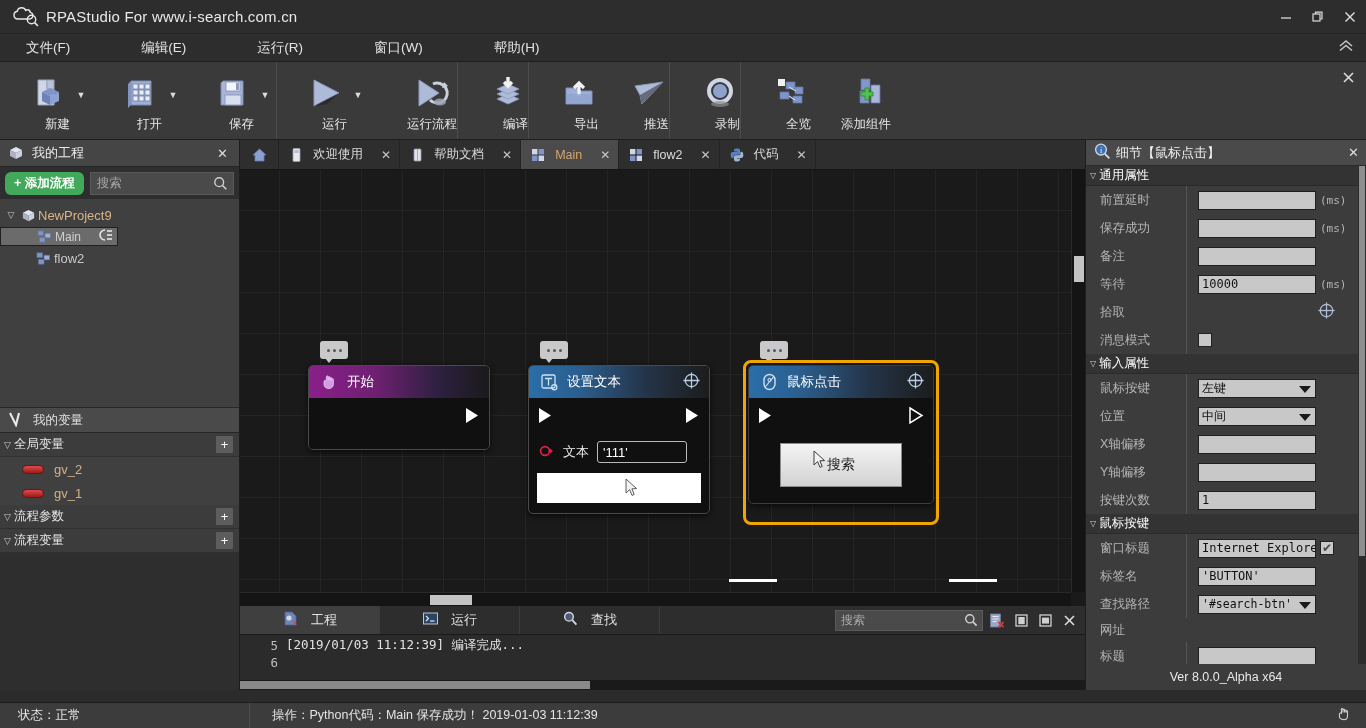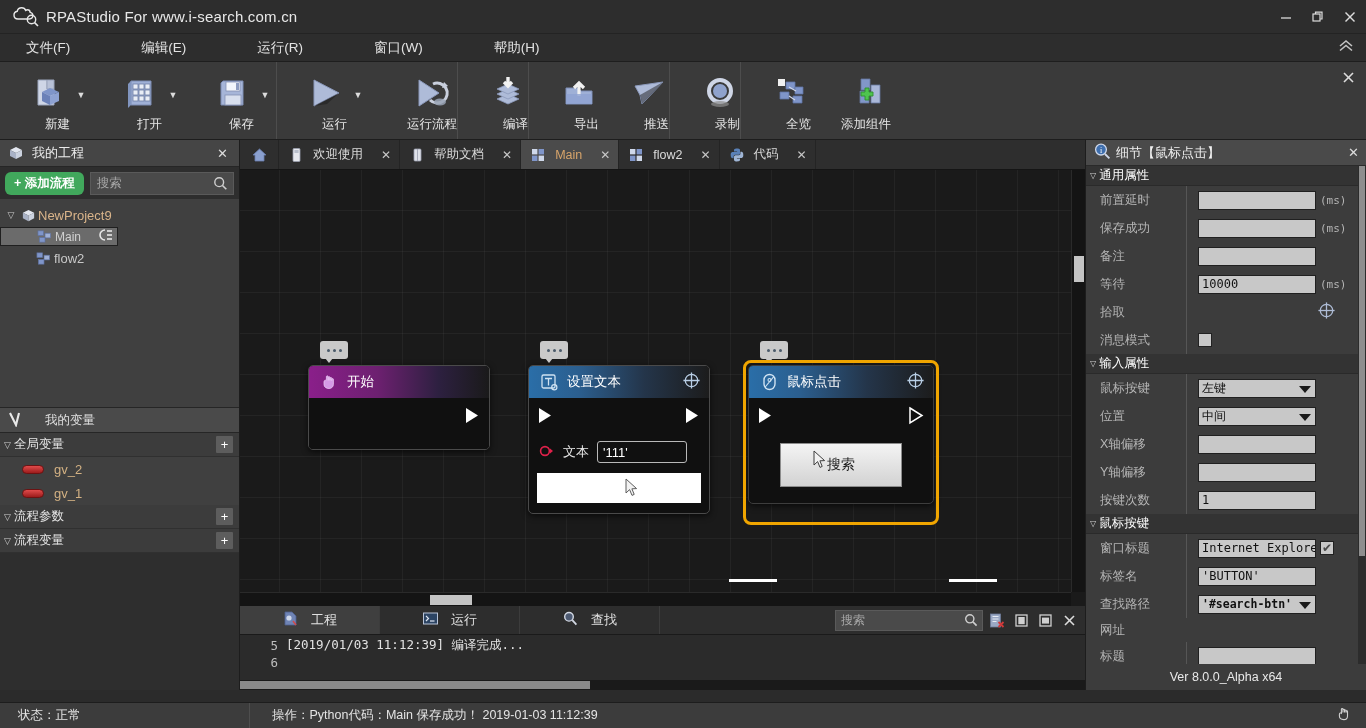--- a/index.html
+++ b/index.html
@@ -61,21 +61,21 @@
   .tnode{ height:24px; display:flex; align-items:center; font-size:13px; cursor:default; padding-right:6px;}
   .tnode .tw{ width:14px; display:flex; justify-content:center; color:#c9c9c9; font-size:9px;}
   .tnode .ti{ width:20px; display:flex; justify-content:center; align-items:center;}
   .tnode.root{ color:#d9b48a; padding-left:4px;}
   .tnode.child{ padding-left:34px; color:#c8c8c8;}
   .tnode.sel{ background:#6b6b6b; color:#d0d0d0;}
   .tnode .tail{ margin-left:auto;}
   .left-spacer{ flex:1; }
   .var-head{ height:26px; background:#4a4a4a; display:flex; align-items:center; padding:0 8px;
              border-top:1px solid #262626; border-bottom:1px solid #262626;}
-  .var-head .vh-t{ font-size:12.5px; color:#e0e0e0; margin-left:20px;}
+  .var-head .vh-t{ font-size:12.5px; color:#e0e0e0; margin-left:8px;}
   .var-sec{ height:24px; display:flex; align-items:center; background:#3c3c3c; padding:0 6px 0 4px;
             border-bottom:1px solid #303030;}
   .var-sec .vs-t{ font-size:12.5px; color:#e7e7e7; margin-left:3px;}
   .var-sec .vs-plus{ margin-left:auto; width:17px;height:17px; background:#5d5d5d; color:#fff;
             display:flex;align-items:center;justify-content:center; font-size:13px; line-height:1; border-radius:1px;}
   .var-row{ height:24px; display:flex; align-items:center; padding-left:22px; font-size:13px; color:#d3b183;}
   .var-row .chip{ width:22px;height:9px;border-radius:5px;
             background:linear-gradient(#e04b4b,#9c1c1c); margin-right:10px; border:1px solid #6d1212;}
   .left-bottom-fill{ flex:1; background:#2e2e2e;}
 
@@ -951,21 +951,21 @@
           </div>
           <div class="prow">
             <span class="plab">标签名</span>
             <span class="pfield">
               <span class="inp">'BUTTON'</span>
             </span>
           </div>
           <div class="prow">
             <span class="plab">查找路径</span>
             <span class="pfield">
-              <span class="sel" style="font-family:'DejaVu Sans Mono','Liberation Mono',monospace;font-size:11.5px;font-weight:bold;">
+              <span class="sel" style="font-family:'DejaVu Sans Mono','Liberation Mono',monospace;font-size:11.5px;">
                 <span>'#search-btn'</span>
                 <span class="ar"></span>
               </span>
             </span>
           </div>
           <div class="prow" style="height:24px">
             <span class="plab">网址</span>
           </div>
           <div class="prow">
             <span class="plab">标题</span>

